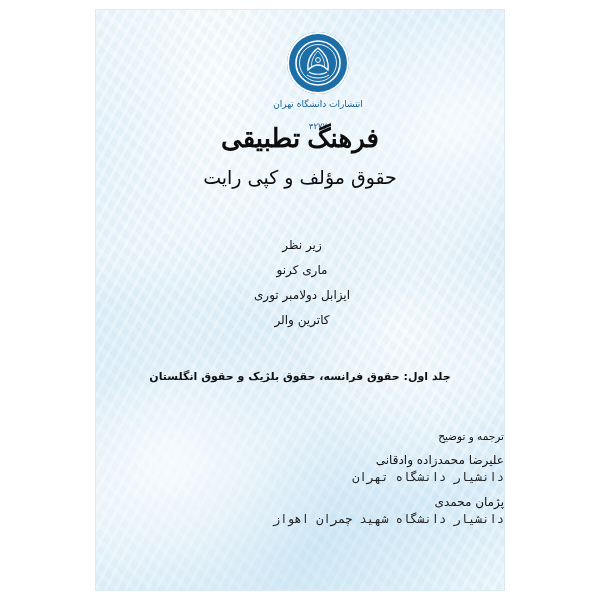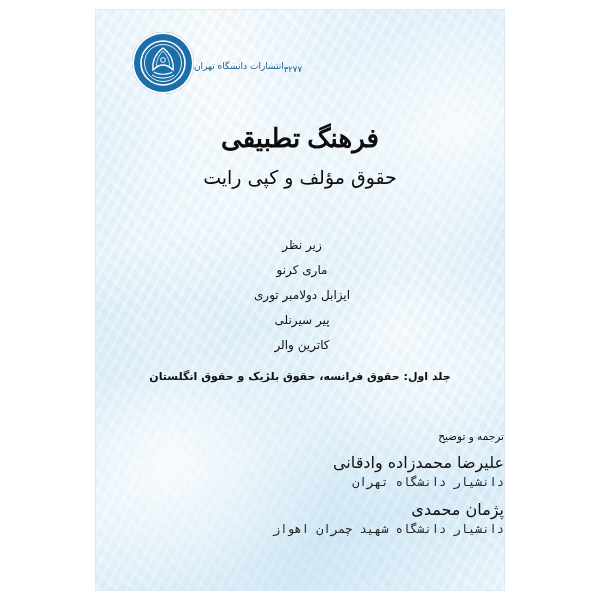--- a/index.html
+++ b/index.html
@@ -55,21 +55,21 @@
     pointer-events: none;
   }
 
   
   #publisher {
     position: absolute;
     left: 0;
     right: 0;
     top: 22px;
     display: flex;
-    flex-direction: row;
+    flex-direction: column;
     align-items: center;
     z-index: 4;
     padding-left: 36px;
   }
 
   .logo-emblem {
     width: 62px;
     height: 62px;
     border-radius: 50%;
     background: #1b6ea8;
@@ -163,21 +163,21 @@
     direction: rtl;
   }
   .trans-head {
     font-family: "DejaVu Sans", sans-serif;
     font-size: 10.5px;
     color: #111111;
     margin-bottom: 11px;
   }
   .trans-name {
     font-family: "DejaVu Sans", sans-serif;
-    font-size: 16px;
+    font-size: 12px;
     color: #111111;
     margin-bottom: 3px;
   }
   .trans-aff {
     font-family: Liberation Mono, monospace;
     font-size: 12px;
     color: #222222;
     margin-bottom: 10px;
   }
 </style>
@@ -206,21 +206,20 @@
 
     <div id="title-block">
       <div class="title-main">فرهنگ تطبیقی</div>
       <div class="title-sub">حقوق مؤلف و کپی رایت</div>
     </div>
 
     <div id="authors">
       <div class="author">زیر نظر</div>
       <div class="author">ماری کرنو</div>
       <div class="author">ایزابل دولامبر توری</div>
-      <div class="author">پیر سیرنلی</div>
       <div class="author">کاترین والر</div>
     </div>
 
     <div id="volume">جلد اول: حقوق فرانسه، حقوق بلژیک و حقوق انگلستان</div>
 
     <div id="translators">
       <div class="trans-head">ترجمه و توضیح</div>
       <div class="trans-name">علیرضا محمدزاده وادقانی</div>
       <div class="trans-aff">دانشیار دانشگاه تهران</div>
       <div class="trans-name">پژمان محمدی</div>

